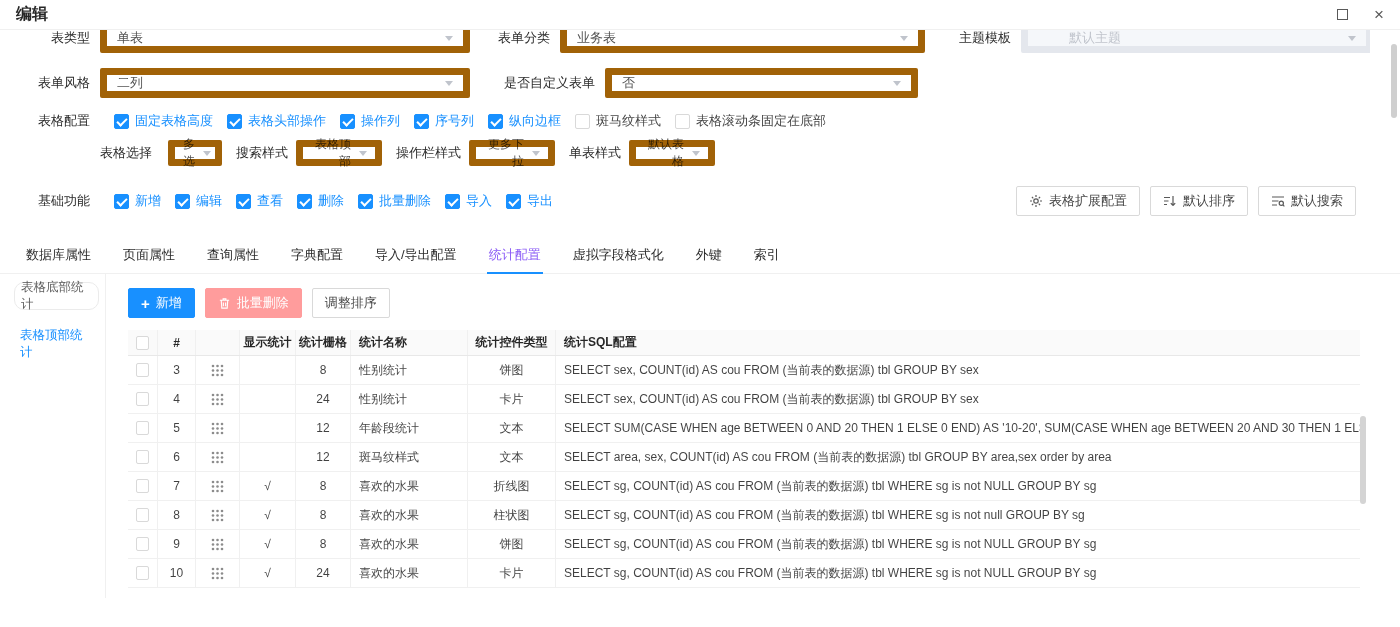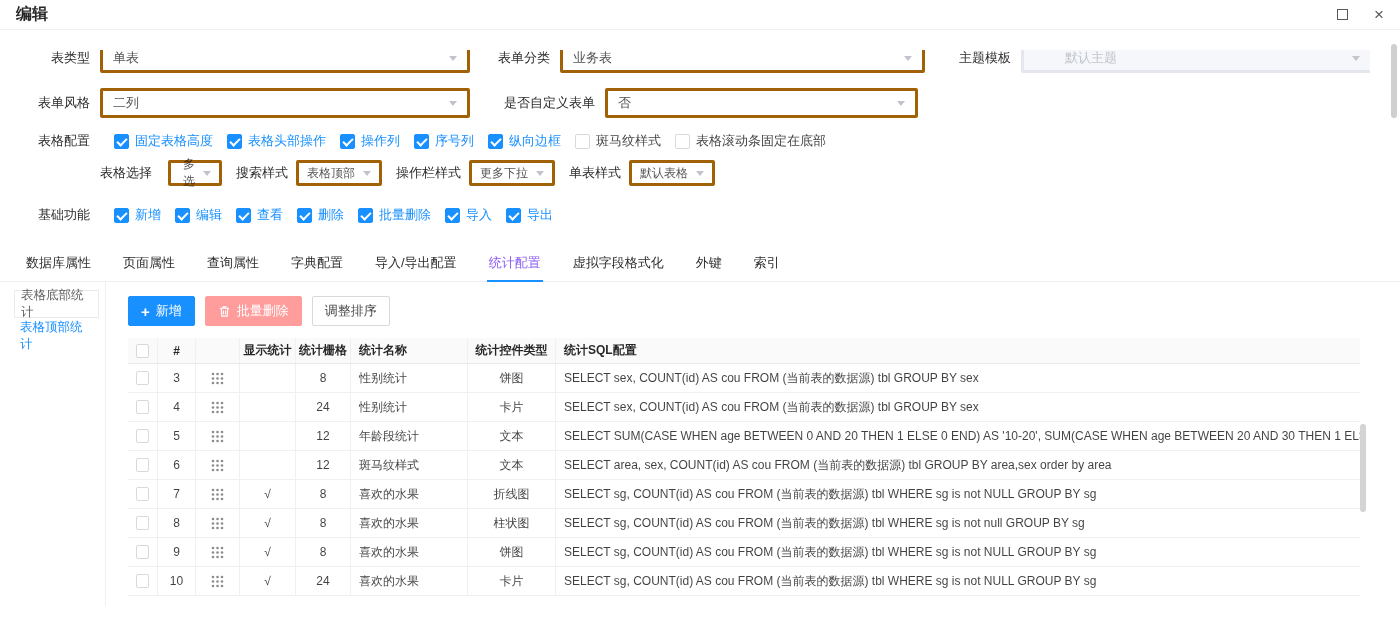--- a/index.html
+++ b/index.html
@@ -12,28 +12,28 @@
   .dlg-header { height:30px; display:flex; align-items:center; padding:0 16px;
     border-bottom:1px solid #f0f0f0; background:#fff; position:relative; z-index:5; }
   .dlg-title { font-size:16px; font-weight:600; }
   .dlg-icons { margin-left:auto; display:flex; align-items:center; gap:26px; color:#595959; }
   .icon-max { width:11px; height:11px; border:1.5px solid #595959; display:inline-block; cursor:pointer; }
   .icon-close { font-size:17px; line-height:1; cursor:pointer; }
   
   .content { padding:0 30px 0 36px; overflow:hidden; }
   .frow { display:flex; align-items:center; }
   .lbl { text-align:right; padding-right:10px; flex:none; }
-  .sel { height:30px; border:3px solid #a16207; border-radius:2px; background:#fff;
+  .sel { height:30px; border:7px solid #a16207; border-radius:2px; background:#fff;
     display:flex; align-items:center; justify-content:space-between; padding:0 10px;
     color:rgba(0,0,0,.70); cursor:pointer; flex:none;font-family:Liberation Mono, monospace; }
   .sel.small { height:26px; font-size:12px; padding:0 8px; }
   .sel.disabled { background:#f5f7fa; border-color:#e4e7ed; color:#c0c4cc; cursor:not-allowed;padding-left:41px; }
   .arr { width:0; height:0; border-left:4px solid transparent; border-right:4px solid transparent;
     border-top:5px solid #c0c4cc; margin-left:8px; flex:none; }
-  .row1-clip { height:26px; overflow:hidden;margin-top:20px; }
+  .row1-clip { height:26px; overflow:hidden; }
   .row1-clip .frow { margin-top:-7px; }
   .w370{width:370px}.w365{width:365px}.w352{width:352px}.w313{width:313px}.w112{width:112px}
   .w58{width:54px}.w86{width:86px}
   .lw64{width:64px}.lw90{width:90px}.lw96{width:96px}.lw135{width:135px}
   
   .cb { display:flex; align-items:center; gap:6px; cursor:pointer; flex:none; }
   .cb .box { width:15px; height:15px; border:1px solid #d9d9d9; border-radius:2px; background:#fff; position:relative; flex:none; }
   .cb.checked .box { background:#1890ff; border-color:#1890ff; }
   .cb.checked .box::after { content:""; position:absolute; left:4px; top:1px; width:4px; height:8px;
     border:solid #fff; border-width:0 2px 2px 0; transform:rotate(45deg); }
@@ -51,21 +51,21 @@
   .plus { font-size:15px; font-weight:bold; line-height:1; }
   
   .tabs-wrap { display:flex; gap:28px; margin-top:20px; padding-left:24px; border-bottom:1px solid #f0f0f0; }
   .tab { padding:10px 2px 9px; cursor:pointer; position:relative; color:rgba(0,0,0,.85); flex:none; }
   .tab.active { color:#8b5cf6; }
   .tab.active::after { content:""; position:absolute; left:0; right:0; bottom:-1px; height:2px; background:#1890ff; }
   
   .panel { display:flex; margin-left:14px; height:324px; }
   .side { width:92px; border-right:1px solid #f0f0f0; padding:8px 6px 0 0; flex:none; }
   .side-item { height:28px; display:flex; align-items:center; padding:0 6px; font-size:12.5px;
-    color:rgba(0,0,0,.65); margin-bottom:4px; cursor:pointer; }
+    color:rgba(0,0,0,.65); margin-bottom:20px; cursor:pointer;border-radius:10px; }
   .side-item.boxed { border:1px solid #ebebeb; }
   .side-item.active { color:#1890ff; }
   .main { flex:1; padding:14px 0 0 22px; position:relative; }
   .toolbar { display:flex; gap:10px; margin-bottom:12px; }
   
   .tbl-wrap { position:relative; width:1238px; }
   .tbl { width:1232px; font-size:12px; color:rgba(0,0,0,.75); }
   .thead { display:flex; background:#fafafa; height:26px; align-items:stretch;
     border-bottom:1px solid #e8e8e8; font-weight:600; color:rgba(0,0,0,.85); }
   .trow { display:flex; height:29px; align-items:stretch; border-bottom:1px solid #f0f0f0; background:#fff; }
@@ -210,20 +210,43 @@
       <span class="txt">批量删除</span>
     </label>
     <label class="cb checked">
       <span class="box"></span>
       <span class="txt">导入</span>
     </label>
     <label class="cb checked">
       <span class="box"></span>
       <span class="txt">导出</span>
     </label>
+    <span class="hdr-btns">
+      <button class="btn">
+        <svg width="14" height="14" viewBox="0 0 14 14" fill="none" stroke="#595959" stroke-width="1.2">
+            <circle cx="7" cy="7" r="2.2"></circle>
+            <path d="M7 1v2M7 11v2M1 7h2M11 7h2M2.9 2.9l1.4 1.4M9.7 9.7l1.4 1.4M11.1 2.9L9.7 4.3M4.3 9.7l-1.4 1.4"></path>
+          </svg>
+        <span>表格扩展配置</span>
+      </button>
+      <button class="btn">
+        <svg width="14" height="14" viewBox="0 0 14 14" fill="none" stroke="#595959" stroke-width="1.2">
+            <path d="M1 3.5h6M1 7h4.5M1 10.5h3M10 2v9.5M10 11.5l-2.2-2.3M10 11.5l2.2-2.3"></path>
+          </svg>
+        <span>默认排序</span>
+      </button>
+      <button class="btn">
+        <svg width="14" height="14" viewBox="0 0 14 14" fill="none" stroke="#595959" stroke-width="1.2">
+            <path d="M1 3h12M1 7h6.5M1 11h5"></path>
+            <circle cx="10.3" cy="9.3" r="2.1"></circle>
+            <path d="M11.8 10.8l1.6 1.6"></path>
+          </svg>
+        <span>默认搜索</span>
+      </button>
+    </span>
   </div>
 </div>
 
 <div class="tabs-wrap">
   <span class="tab">数据库属性</span>
   <span class="tab">页面属性</span>
   <span class="tab">查询属性</span>
   <span class="tab">字典配置</span>
   <span class="tab">导入/导出配置</span>
   <span class="tab active">统计配置</span>

